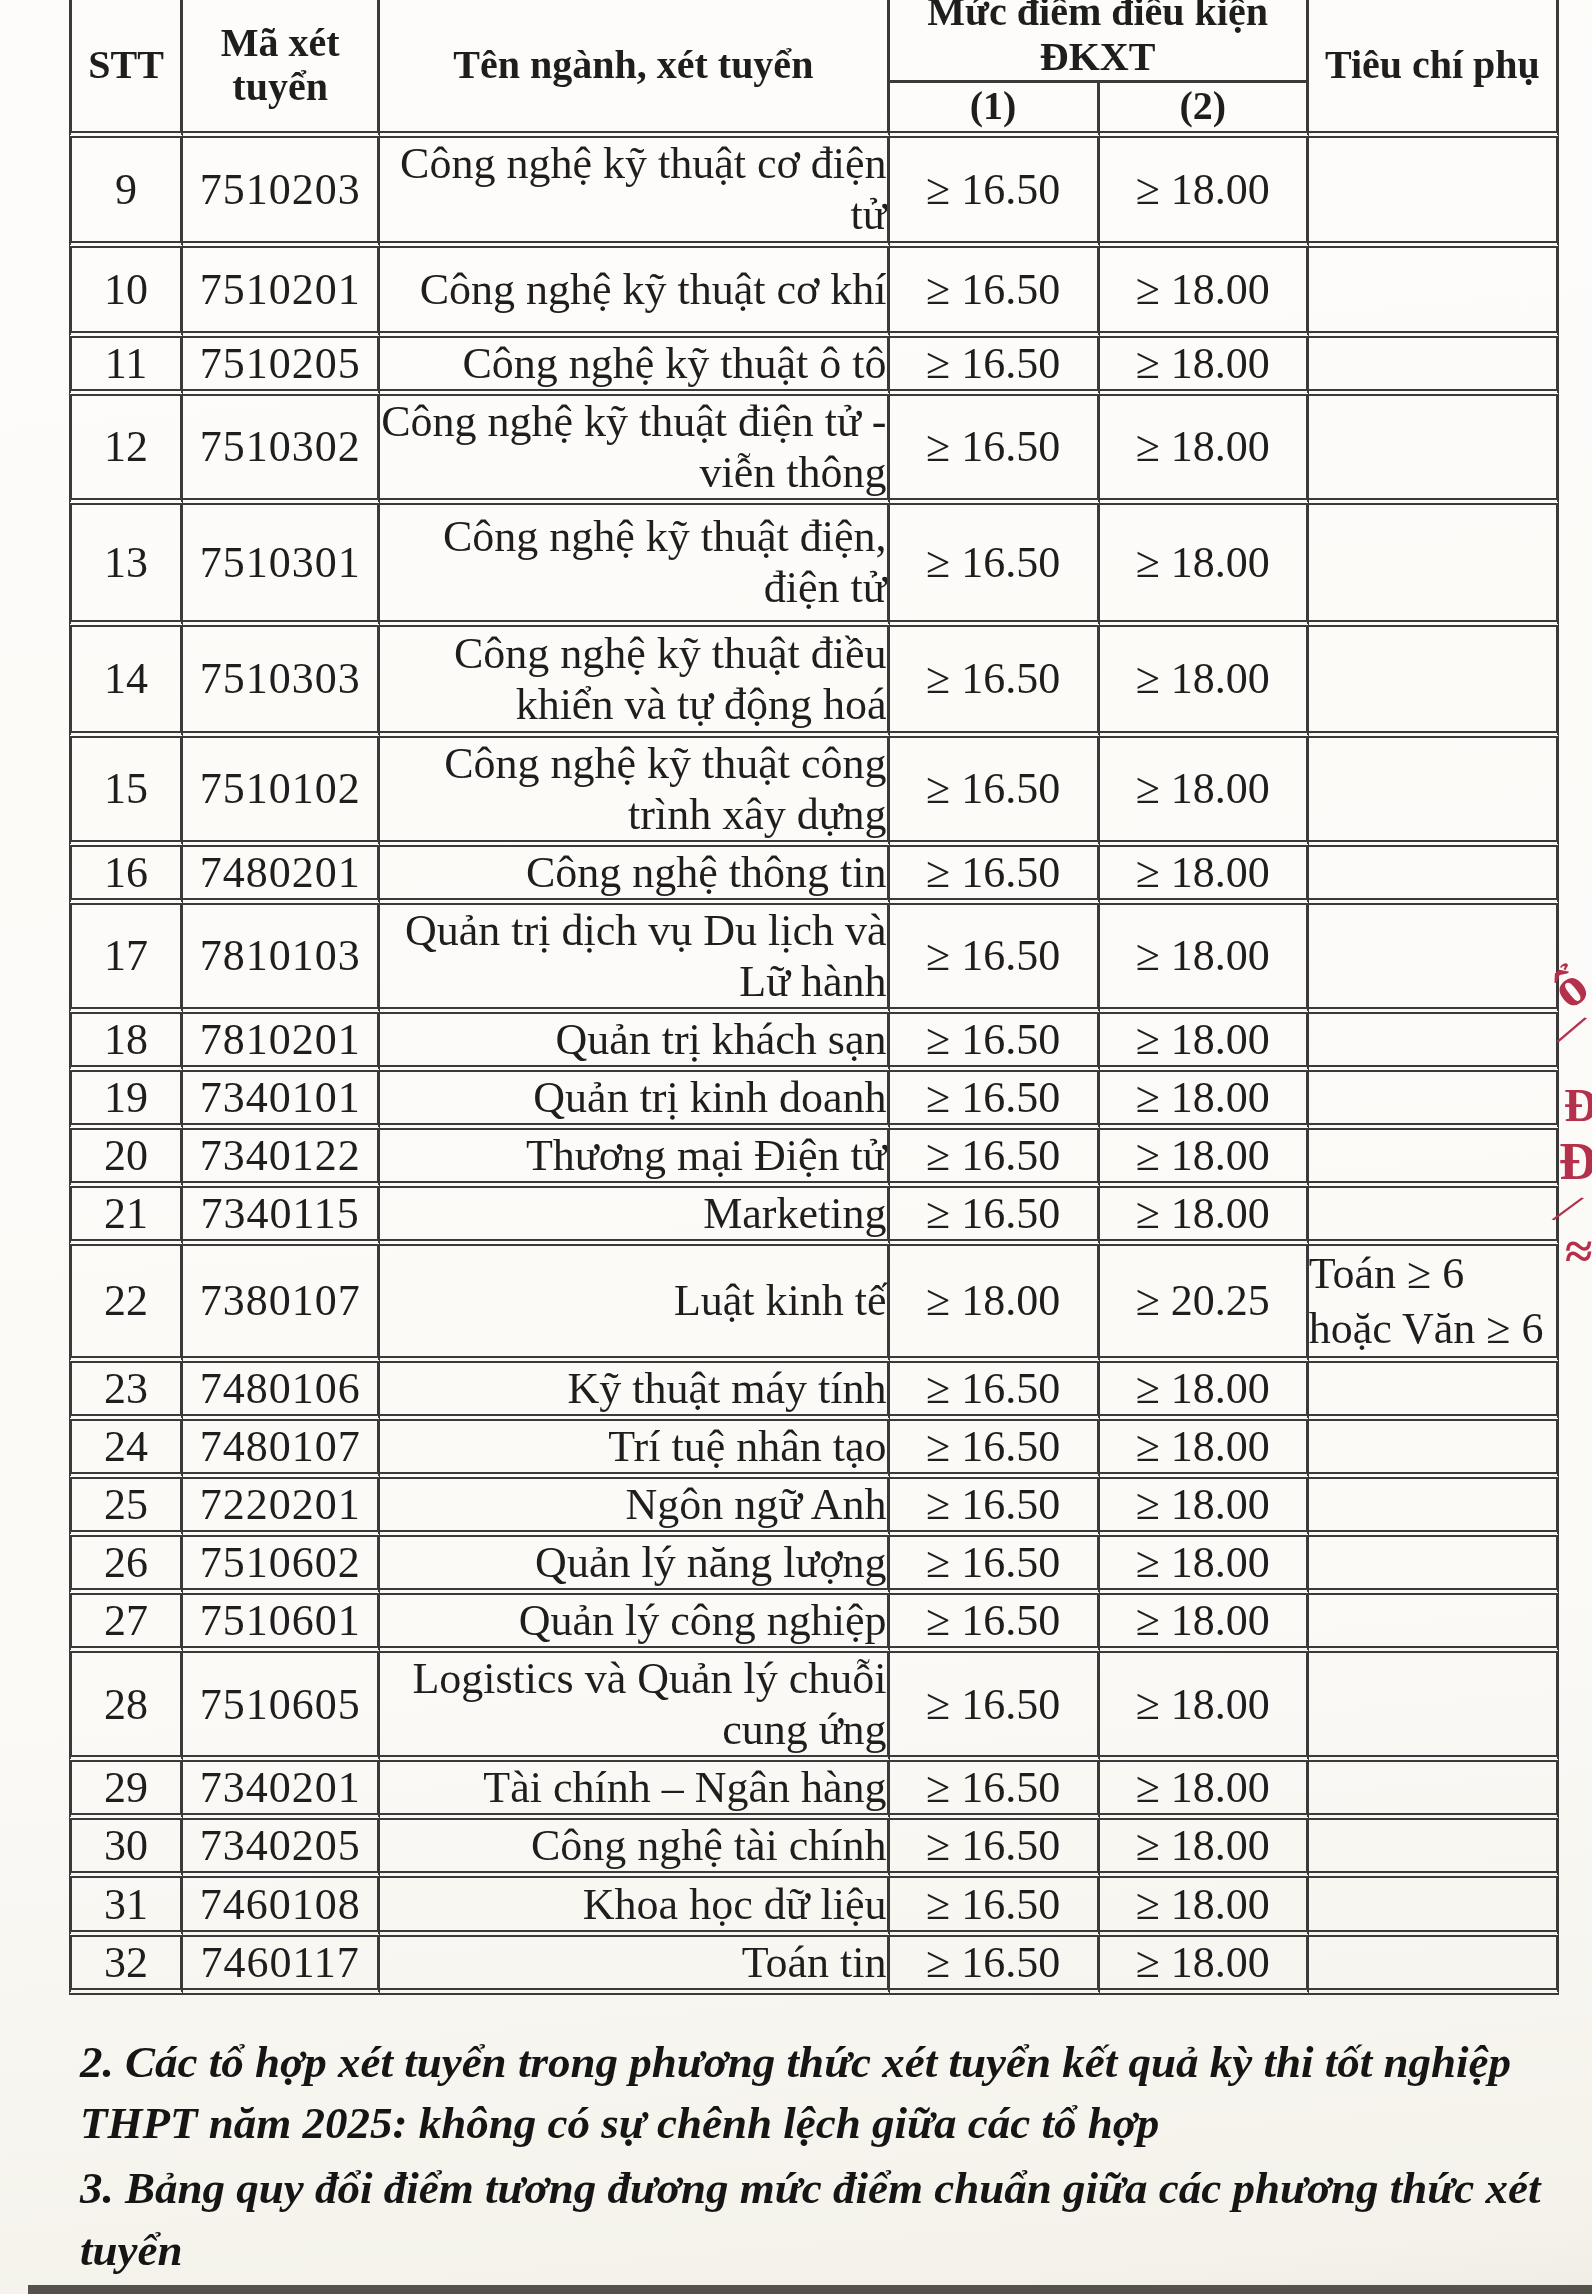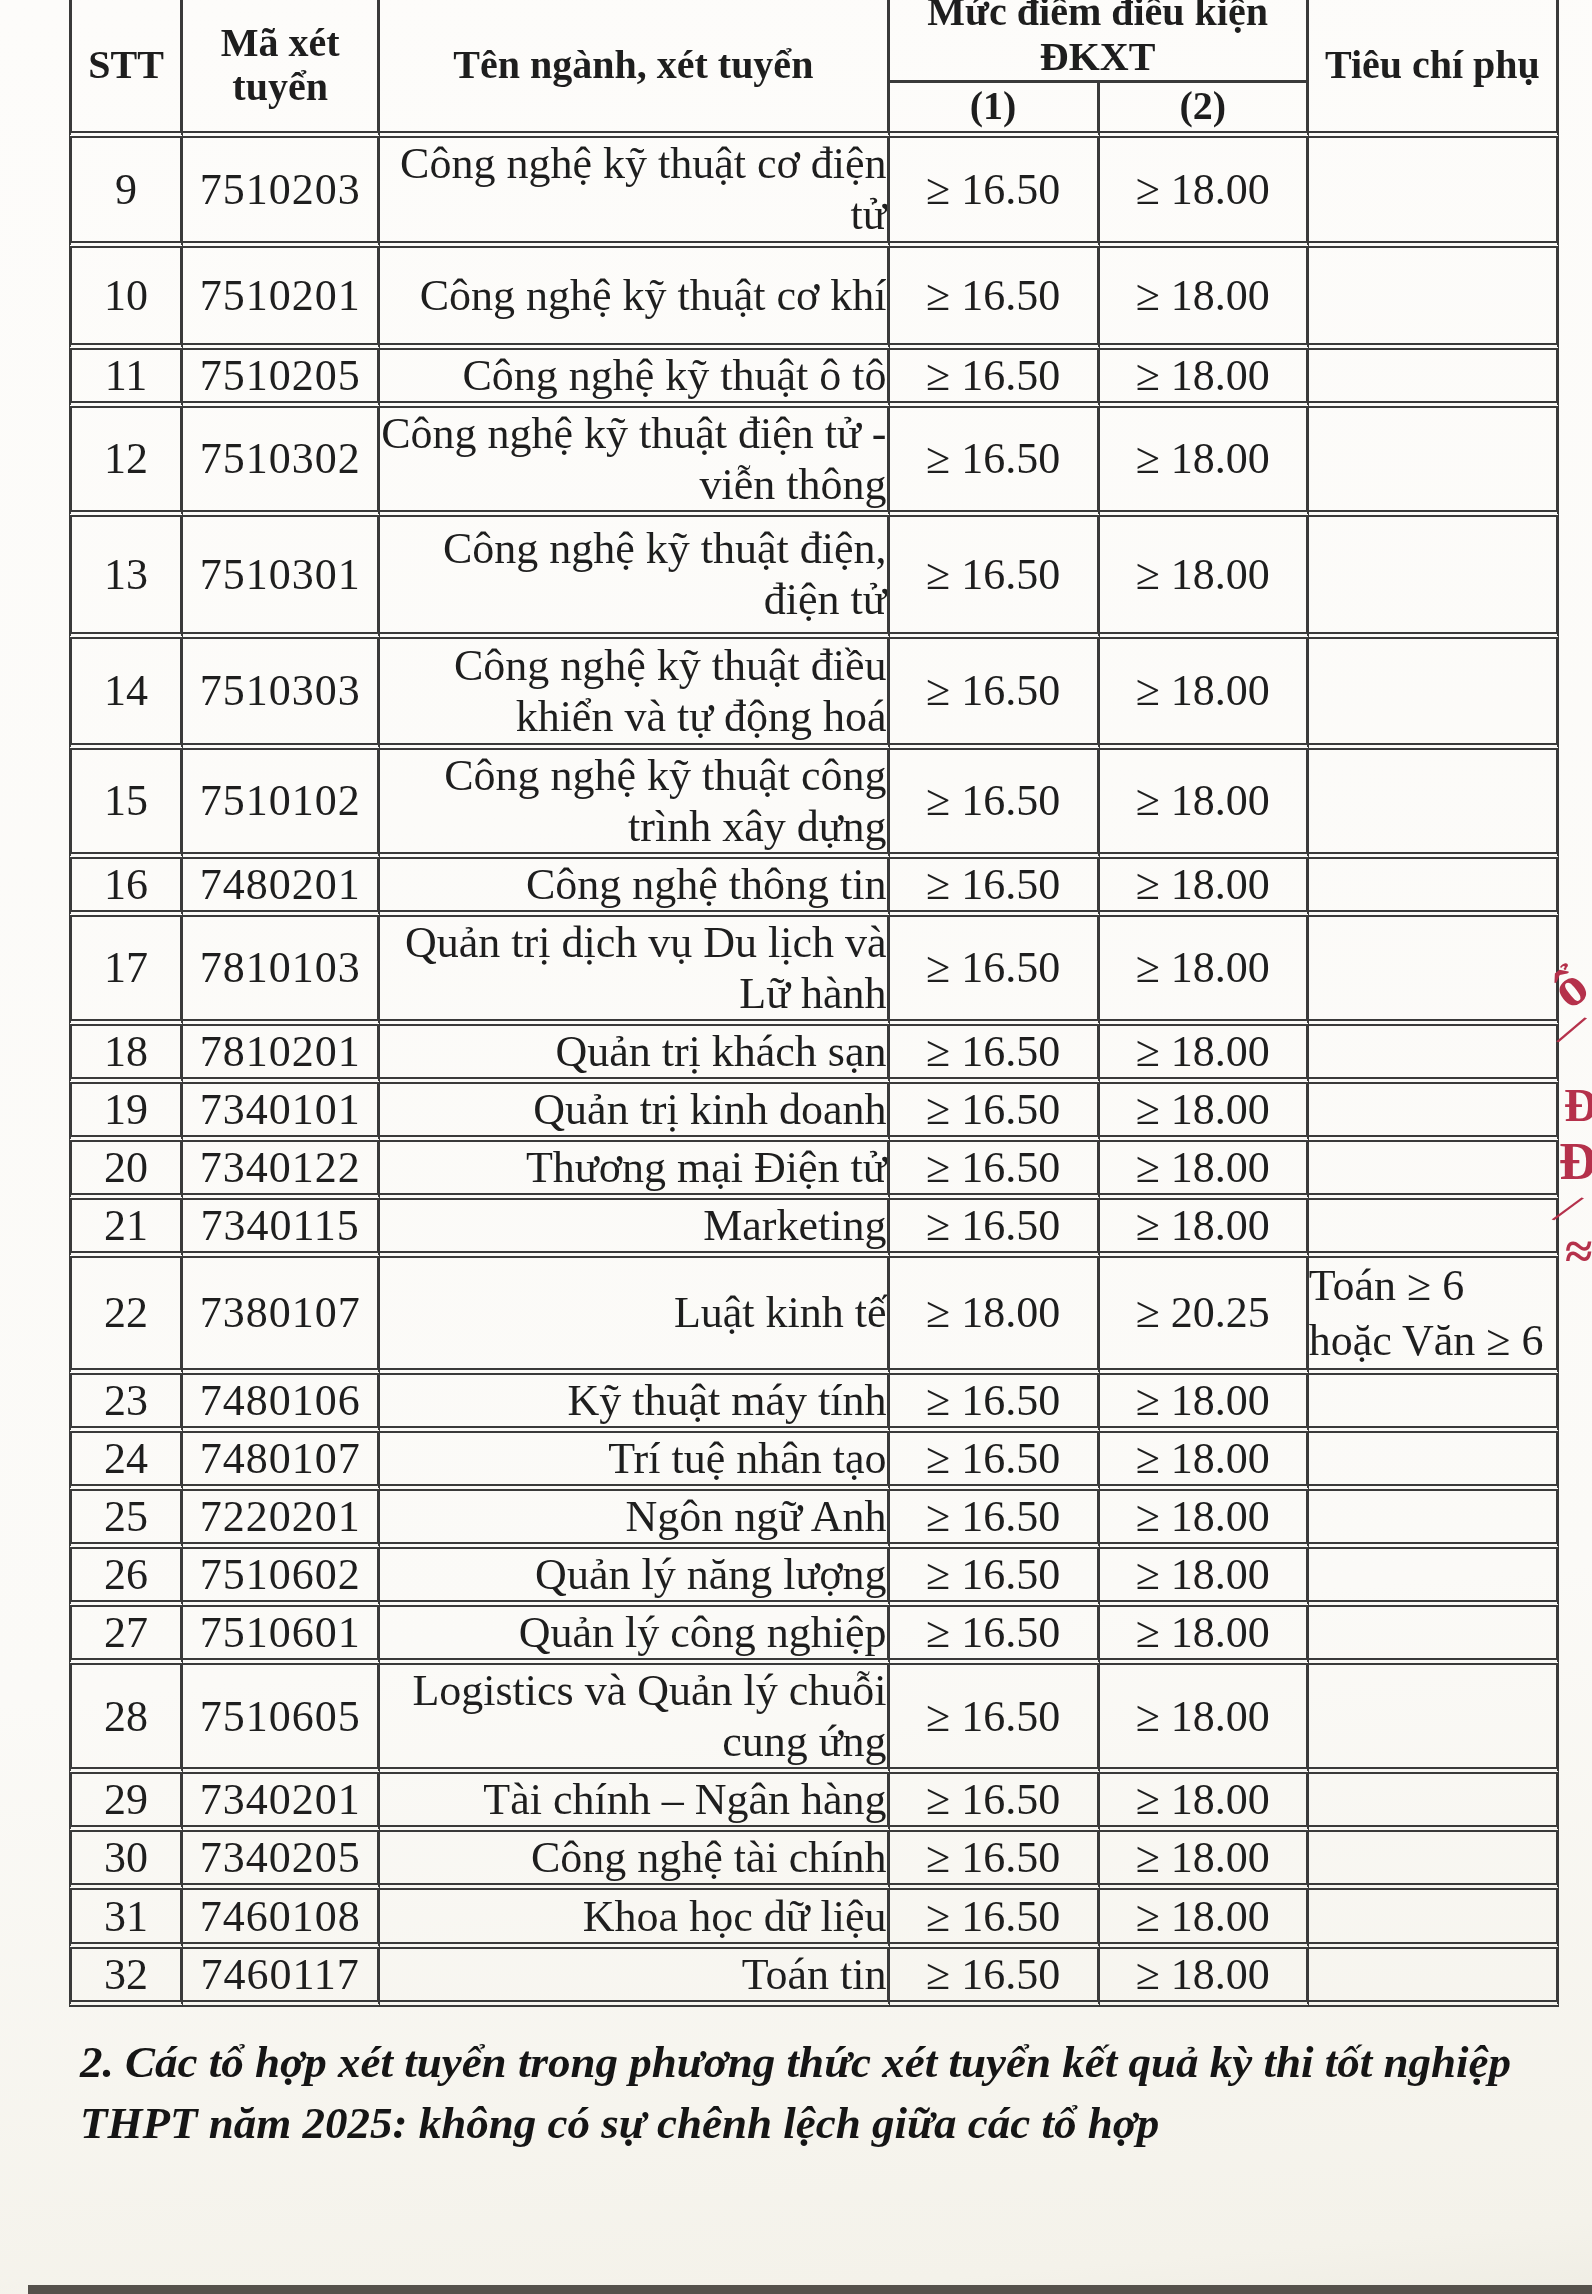--- a/index.html
+++ b/index.html
@@ -90,21 +90,21 @@
     </thead>
     <tbody id="tbody">
         <tr style="height: 110px;">
       <td class="c-stt first">9</td>
       <td class="c-code">7510203</td>
       <td class="c-major">Công nghệ kỹ thuật cơ điện tử</td>
       <td class="c-score">≥ 16.50</td>
       <td class="c-score">≥ 18.00</td>
       <td class="c-crit"></td>
     </tr>
-        <tr style="height: 102px;">
+        <tr style="height: 90px;">
       <td class="c-stt first">10</td>
       <td class="c-code">7510201</td>
       <td class="c-major">Công nghệ kỹ thuật cơ khí</td>
       <td class="c-score">≥ 16.50</td>
       <td class="c-score">≥ 18.00</td>
       <td class="c-crit"></td>
     </tr>
         <tr style="height: 52px;">
       <td class="c-stt first">11</td>
       <td class="c-code">7510205</td>
@@ -279,20 +279,21 @@
       <td class="c-major">Toán tin</td>
       <td class="c-score">≥ 16.50</td>
       <td class="c-score">≥ 18.00</td>
       <td class="c-crit"></td>
     </tr>
       </tbody>
   </table>
 
   <div class="notes">
     <p>2. Các tổ hợp xét tuyển trong phương thức xét tuyển kết quả kỳ thi tốt nghiệp THPT năm 2025: không có sự chênh lệch giữa các tổ hợp</p>
+    <p>3. Bảng quy đổi điểm tương đương mức điểm chuẩn giữa các phương thức xét tuyển</p>
   </div>
 
   <span class="frag frag1" style="color: rgb(181, 49, 75);">ổ</span>
   <span class="frag frag2" style="color: rgb(181, 49, 75);">∕</span>
   <span class="frag frag3" style="color: rgb(181, 49, 75);">Đ</span>
   <span class="frag frag4" style="color: rgb(181, 49, 75);">Đ</span>
   <span class="frag frag5" style="color: rgb(181, 49, 75);">∕</span>
   <span class="frag frag6" style="color: rgb(181, 49, 75);">≈</span>
 
   <div class="bottom-strip"></div>

